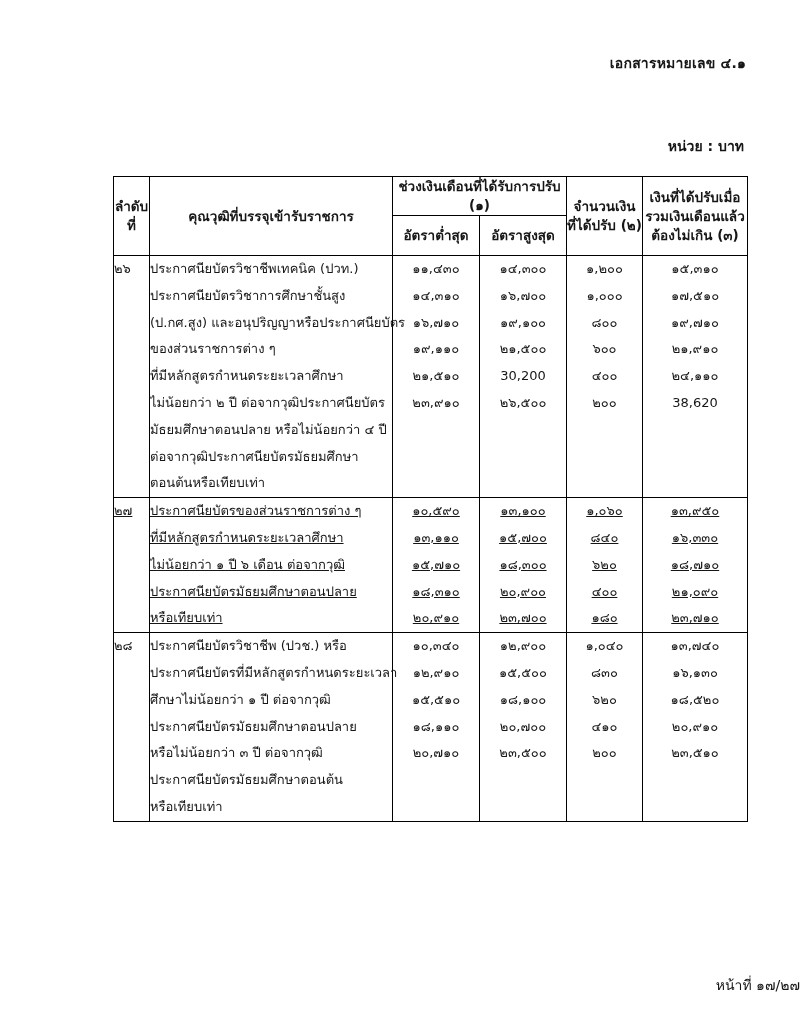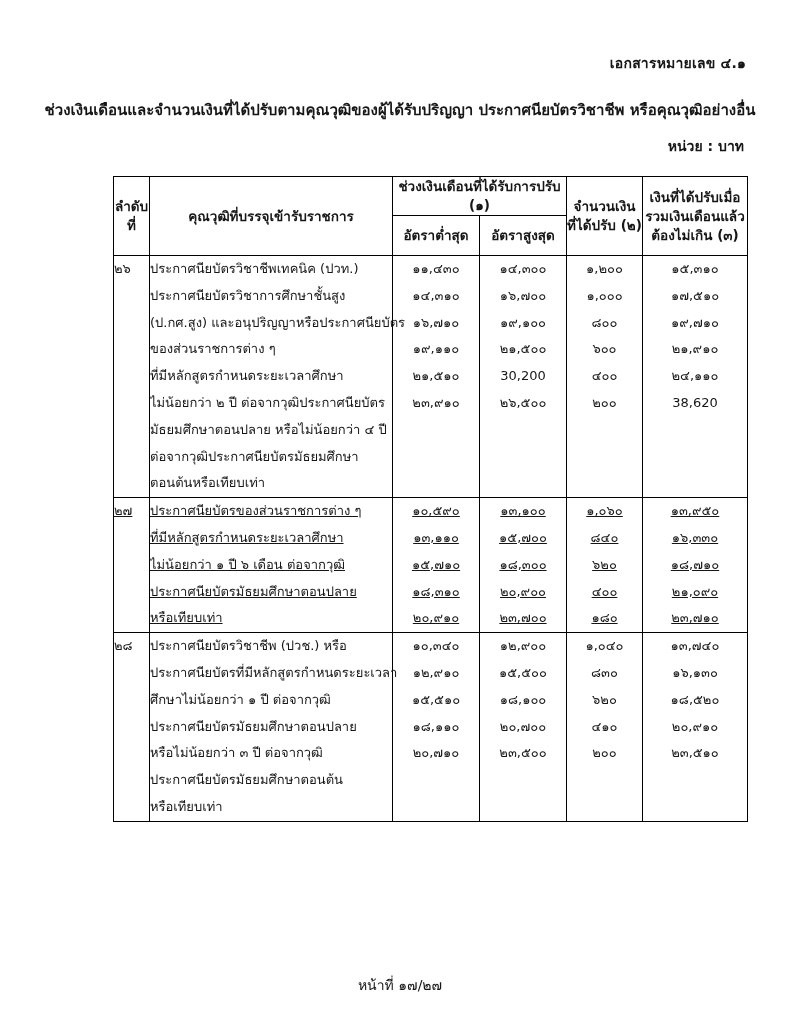--- a/index.html
+++ b/index.html
@@ -39,30 +39,29 @@
   }
   tr.hdr-top { height:39px; }
   tr.hdr-sub { height:40px; }
   .salary-table td { vertical-align:top; font-size:13px; }
   .line { height:26.8px; line-height:26.8px; white-space:nowrap; }
   .no-cell { text-align:left; font-size:13.5px; }
   .desc-cell { padding-left:4px; font-size:13px; }
   .num-cell { text-align:center; font-size:13px; }
   .page-footer {
     position:absolute; top:974px; left:0; width:100%;
-    text-align:center; font-size:14px;
+    text-align:right; font-size:14px;
   }
 </style>
 </head>
 <body>
 
 <div class="doc-number">เอกสารหมายเลข ๔.๑</div>
 
 <div class="title-block">
-  <div>ช่วงเงินเดือนและจำนวนเงินที่ได้ปรับตามคุณวุฒิของผู้ได้รับปริญญา ประกาศนียบัตรวิชาชีพ หรือคุณวุฒิอย่างอื่น</div>
 </div>
 
 <div class="unit-label">หน่วย : บาท</div>
 
 <table class="salary-table">
   <colgroup>
     <col style="width:36px">
       <col style="width:243px">
       <col style="width:87px">
     <col style="width:87px">

